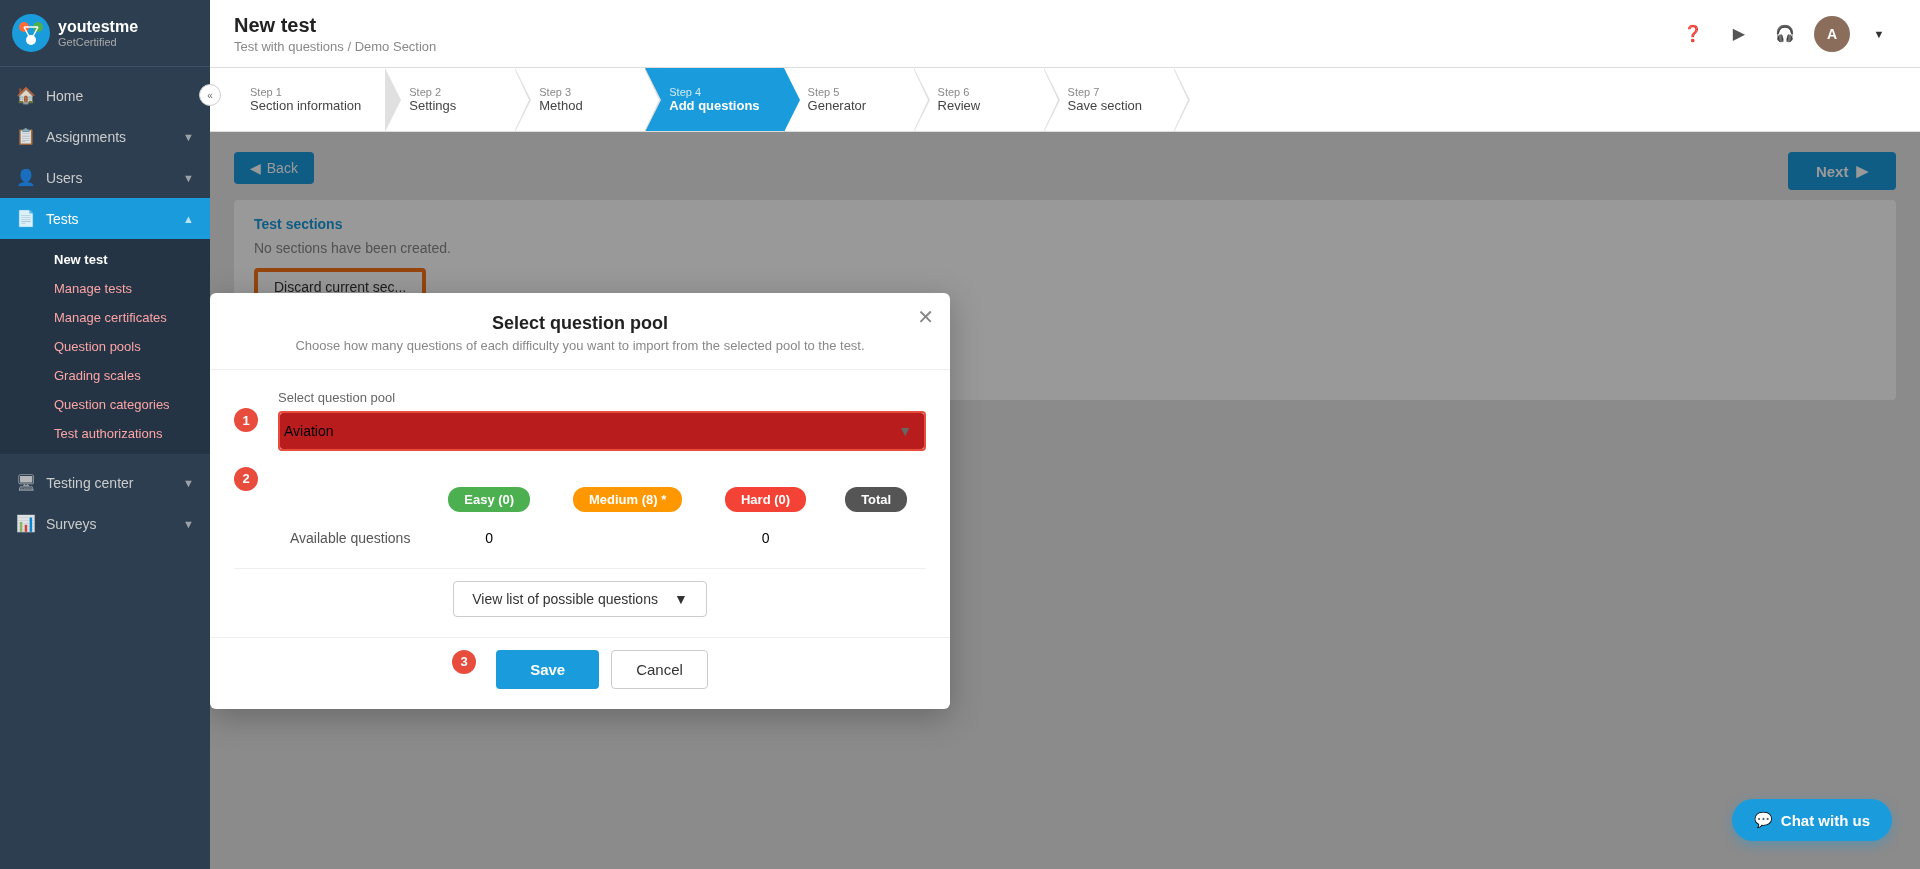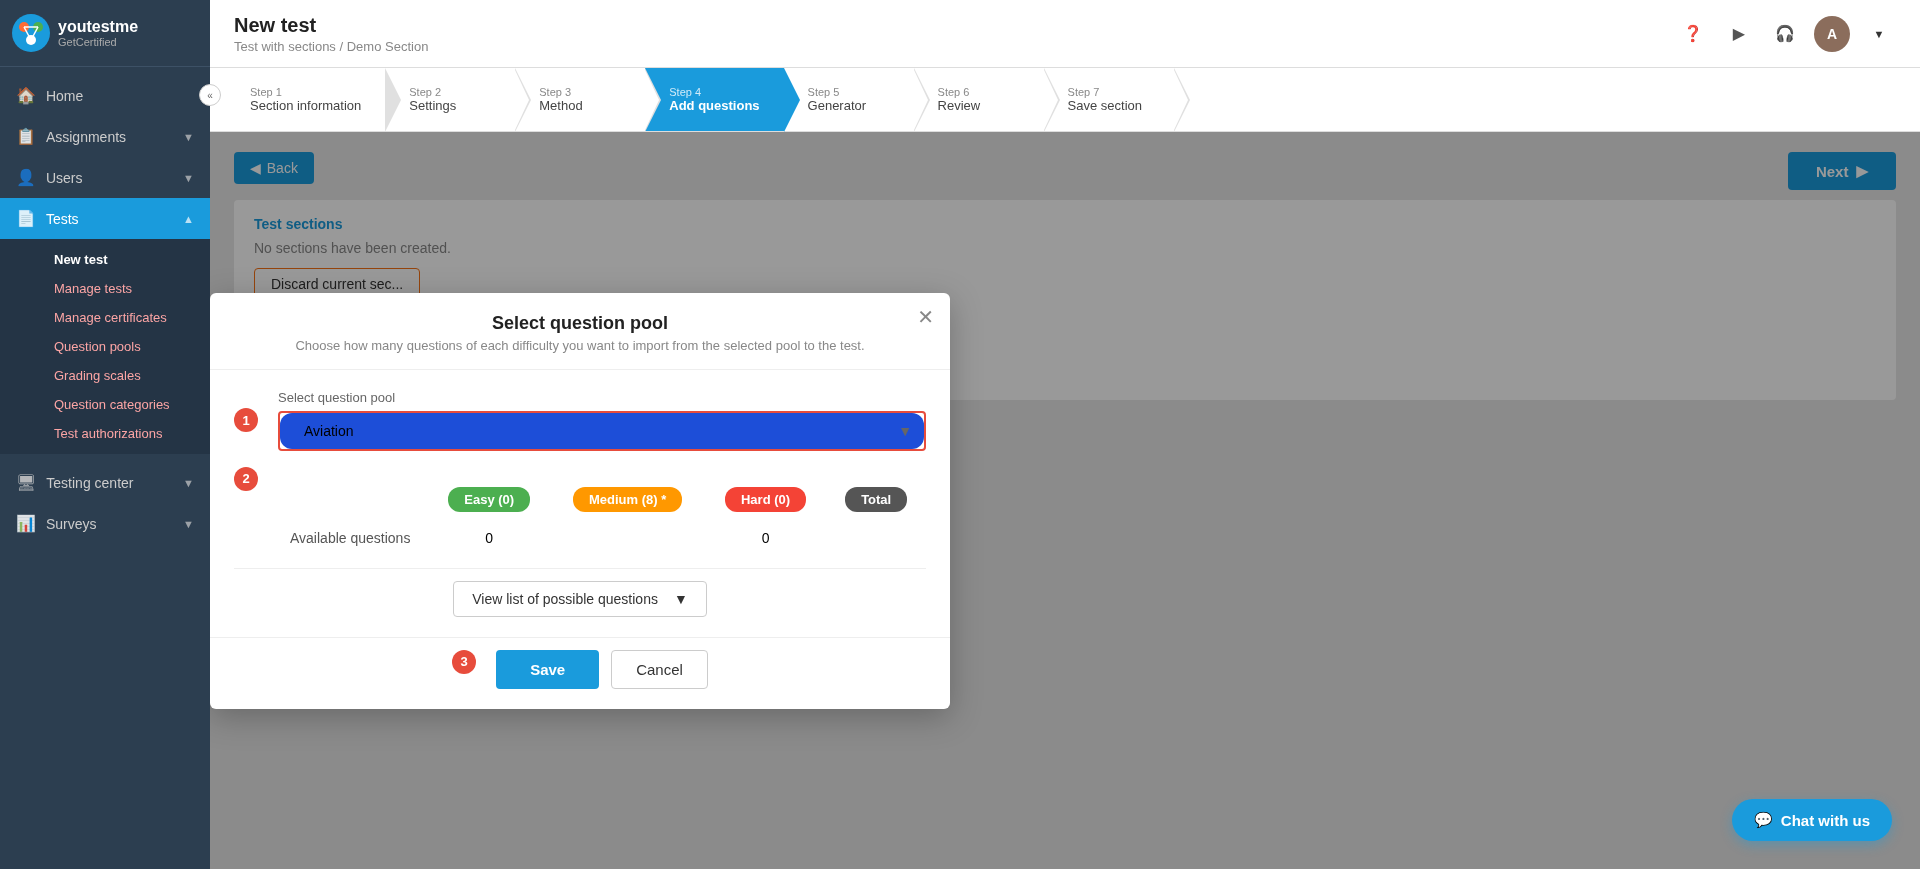--- a/index.html
+++ b/index.html
@@ -213,21 +213,21 @@
     .test-sections-link {
       color: #1a9bdc;
       font-weight: 600;
       cursor: pointer;
       font-size: 14px;
     }
     .no-sections-text { color: #888; font-size: 14px; margin: 8px 0 12px; }
     .discard-btn {
       background: #fff;
       color: #333;
-      border: 1px solid #f97316;
+      border: 4px solid #f97316;
       border-radius: 4px;
       padding: 7px 16px;
       cursor: pointer;
       font-size: 14px;
     }
 
     
     .modal-overlay {
       position: absolute;
       top: 0; left: 0; right: 0; bottom: 0;
@@ -277,25 +277,25 @@
     }
 
     .field-label { font-size: 13px; color: #666; margin-bottom: 6px; }
     .select-wrapper {
       position: relative;
       border: 2px solid #e74c3c;
       border-radius: 4px;
     }
     .select-wrapper select {
       width: 100%;
-      padding: 10px 36px 10px 24px;
-      font-size: 14px;
-      border: none;
-      background: #1d4ed8;
-      border-radius: 12px;
+      padding: 10px 36px 10px 4px;
+      font-size: 14px;
+      border: none;
+      background: #b91c1c;
+      border-radius: 3px;
       appearance: none;
       cursor: pointer;
       outline: none;
     }
     .select-arrow {
       position: absolute;
       right: 12px;
       top: 50%;
       transform: translateY(-50%);
       pointer-events: none;
@@ -504,21 +504,21 @@
   </div>
 </div>
 
 <div class="sidebar-collapse-btn" style="position:fixed;left:199px;top:84px;">«</div>
 
 <div class="main">
 
   <div class="topbar">
     <div class="topbar-title">
       <h1>New test</h1>
-      <p>Test with sections / Demo Section</p>
+      <p>Test with questions / Demo Section</p>
     </div>
     <div class="topbar-actions">
       <button class="topbar-icon-btn" title="Help">❓</button>
       <button class="topbar-icon-btn" title="Play">▶</button>
       <button class="topbar-icon-btn" title="Support">🎧</button>
       <div class="avatar">A</div>
       <button class="topbar-icon-btn" style="font-size:11px;color:#333;">▼</button>
     </div>
   </div>
 

